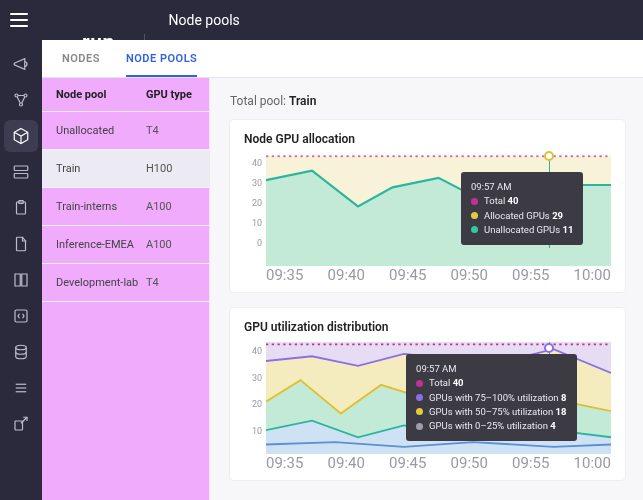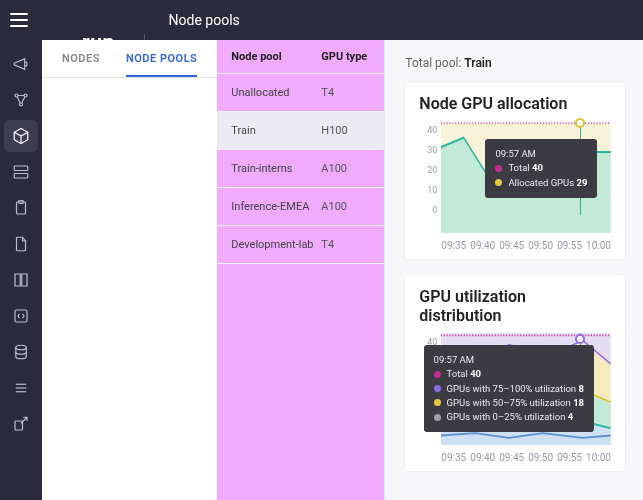--- a/index.html
+++ b/index.html
@@ -13,44 +13,44 @@
   .logo-dot { color: #d81b84; }
   .logo-ai { border-right: 1px solid #555; padding-right: 12px; font-weight:700; font-size:16px;margin-top:48px;}
   .page-title { font-size: 14px; margin-left: 10px; font-weight:400;}
 
   .shell { display: flex; height: calc(500px - 40px); }
   .rail { width: 42px; background: #2b2a3c; display: flex; flex-direction: column; align-items: center; padding-top: 8px; gap: 4px; }
   .rail-item { width: 34px; height: 32px; display: flex; align-items: center; justify-content: center; border-radius: 6px; color: #bdbccf; cursor:pointer; }
   .rail-item.active { background: #3d3c50; color:#fff; }
   .rail-item svg { width: 18px; height: 18px; stroke: currentColor; fill: none; stroke-width: 1.6; }
 
-  .main { flex: 1; display: flex; flex-direction: row; background:#fff;}
+  .main { flex: 1; display: flex; flex-direction: column; background:#fff;}
   .tabs { height: 38px; display: flex; align-items: center; padding: 0 20px; border-bottom: 1px solid #e4e4ea; background:#fff; gap: 26px;}
   .tab { font-size: 11px; letter-spacing: .5px; color: #888; font-weight:600; padding: 12px 0 10px 0; border-bottom: 2px solid transparent; cursor:pointer;}
   .tab.active { color: #2f63e0; border-bottom-color: #2f63e0; }
 
   .body { display: flex; flex: 1; overflow: hidden; }
   .pool-list { width: 168px; border-right: 1px solid #eceaf0; background:#f0abfc;}
   .pool-head { display: flex; font-size: 11px; font-weight: 700; color: #222; padding: 10px 14px; border-bottom:1px solid #eceaf0;}
   .pool-head .c1 { width: 90px;}
   .pool-row { display: flex; font-size: 11px; color: #444; padding: 12px 14px; border-bottom: 1px solid #f0eff4; cursor:pointer;}
   .pool-row .c1 { width: 90px; }
   .pool-row .c2 { color:#555;}
   .pool-row.selected { background: #eceaf2; }
 
   .detail { flex: 1; background: #f7f7f9; padding: 10px 0 0 16px; overflow-y: auto; }
   .detail-title { font-size: 12px; color: #666; margin: 6px 0 12px 4px; }
   .detail-title b { color: #222; font-weight:600;}
   .card { background: #fff; border-radius: 4px; margin: 0 18px 16px 4px; padding: 12px 14px 8px 14px; box-shadow: 0 0 0 1px #eee; position: relative;}
-  .card-title { font-size: 16px; font-weight: 600; color: #222; margin-bottom: 8px;}
+  .card-title { font-size: 12px; font-weight: 600; color: #222; margin-bottom: 8px;}
   .chart { position: relative; height: 130px; display:flex;}
   .yaxis { width: 22px; display: flex; flex-direction: column; justify-content: space-between; font-size: 9px; color: #9a99a7; text-align: right; padding: 4px 4px 18px 0; height: 112px;}
   .plot { position: relative; flex:1; height: 112px; }
   .plot svg { position:absolute; top:0; left:0; width:100%; height:100%; }
-  .xaxis { position:absolute; bottom:0; left:22px; right:0; display:flex; justify-content: space-between; font-size:10px; color:#9a99a7; }
+  .xaxis { position:absolute; bottom:0; left:22px; right:0; display:flex; justify-content: space-between; font-size:15px; color:#9a99a7; }
   .tooltip { position:absolute; background:#3c3b44; color:#e8e8ee; font-size:9.5px; padding:8px 10px; border-radius:3px; line-height:1.5; z-index:10; white-space:nowrap;}
   .tooltip .tt-row { display:flex; align-items:center; gap:6px;}
   .dot { width:7px; height:7px; border-radius:50%; display:inline-block;}
   .tooltip b { color:#fff; font-weight:700;}
   .marker-line { position:absolute; width:1px; background:#2ab59f; top:0; bottom:18px; }
   .marker-dot { width:10px; height:10px; border:2px solid; background:#fff; border-radius:50%; position:absolute; transform:translate(-50%,-50%);}
 </style>
 </head>
 <body>
 
@@ -210,20 +210,24 @@
               <div class="tooltip" style="top:18px; right:8%;" id="tt1">
                   <div class="tt-row">09:57 AM</div>
                   <div class="tt-row">
                     <span class="dot" style="background:#c42f92"></span>
                     <span>Total&nbsp;<b>40</b></span>
                   </div>
                   <div class="tt-row">
                     <span class="dot" style="background:#e6c93b"></span>
                     <span>Allocated GPUs&nbsp;<b>29</b></span>
                   </div>
+                  <div class="tt-row">
+                    <span class="dot" style="background:#30c99f"></span>
+                    <span>Unallocated GPUs&nbsp;<b>11</b></span>
+                  </div>
                 </div>
             </div>
             <div class="xaxis" id="x1">
                 <span>09:35</span>
                 <span>09:40</span>
                 <span>09:45</span>
                 <span>09:50</span>
                 <span>09:55</span>
                 <span>10:00</span>
               </div>

